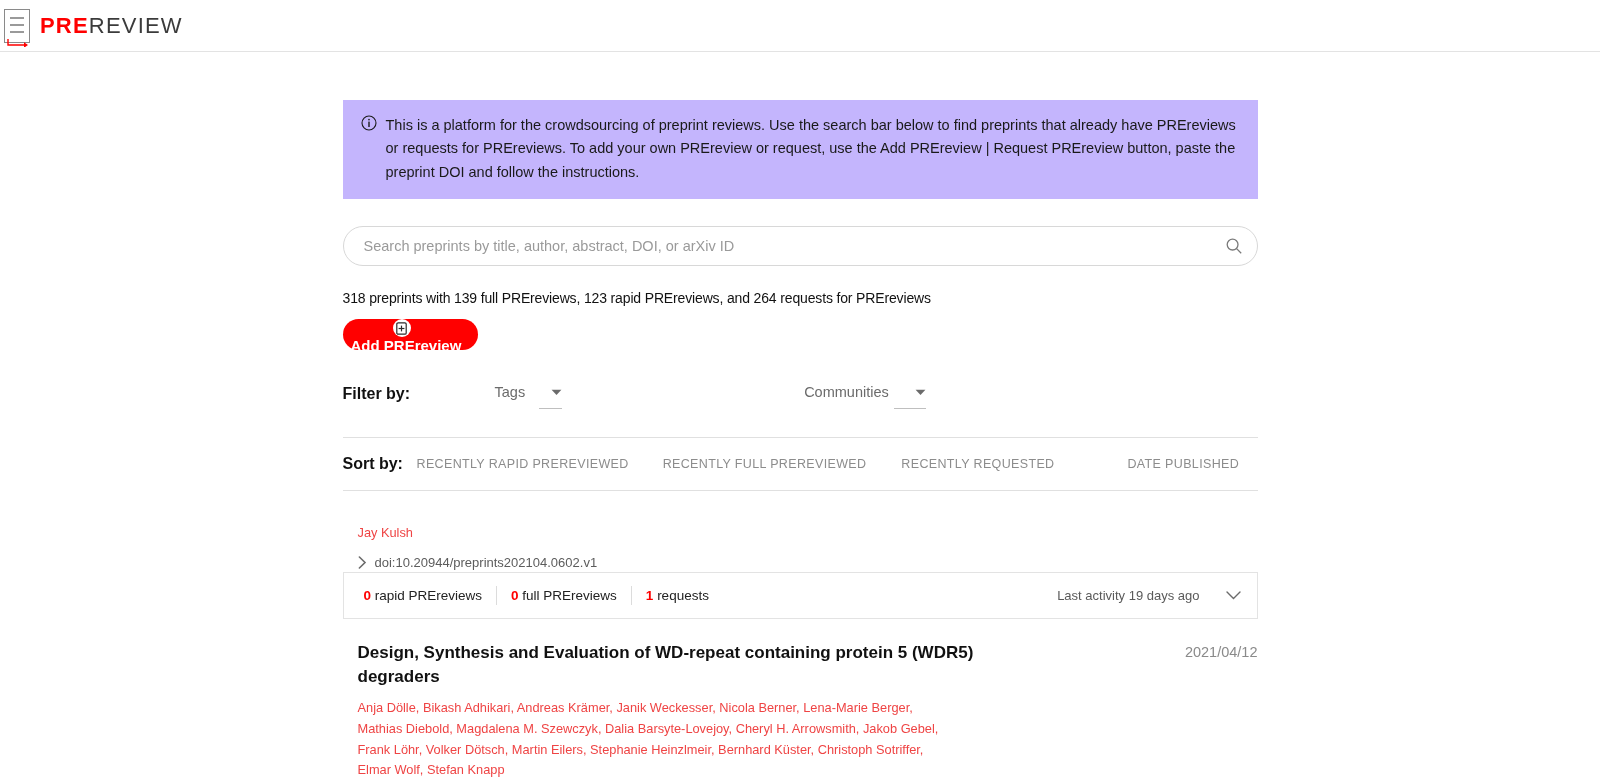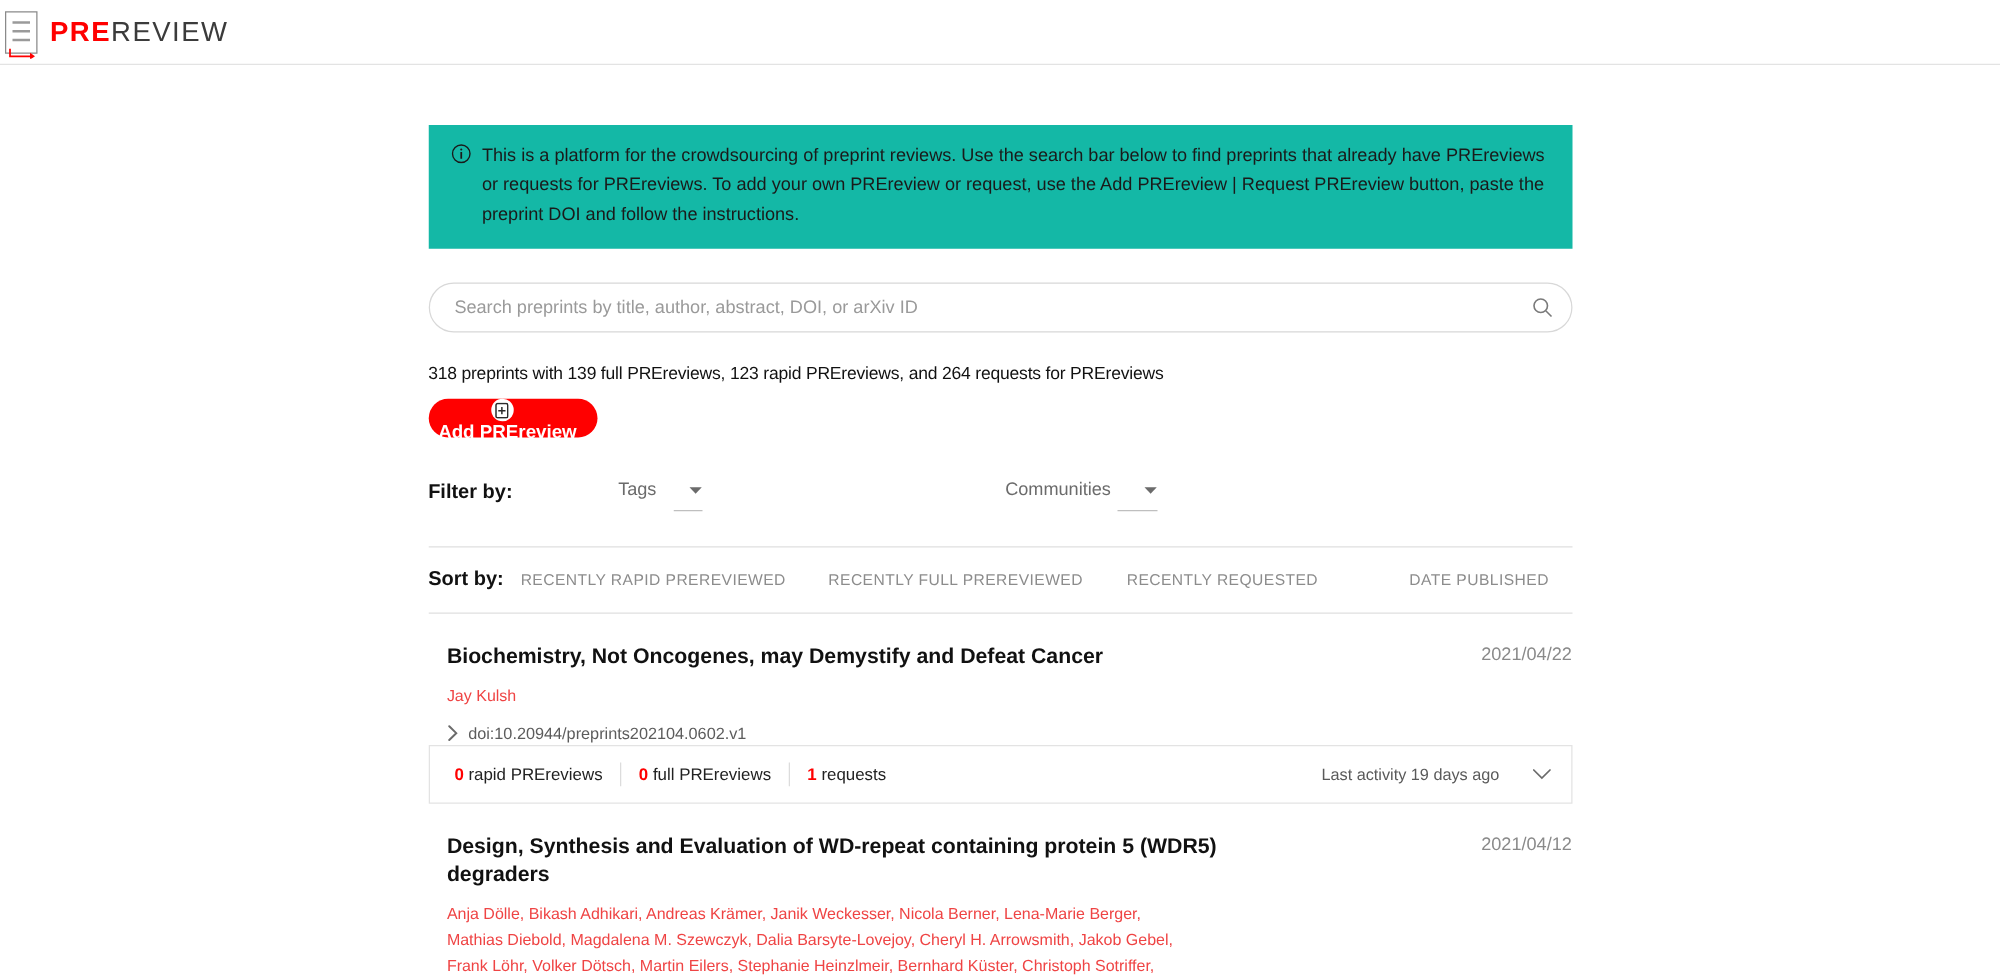--- a/index.html
+++ b/index.html
@@ -67,21 +67,21 @@
     overflow: hidden;
     flex: none;
     border: 1px solid #cfcfcf;
   }
 
   
   .content { width: 915px; margin: 0 auto; padding-top: 48px; }
 
   
   .banner {
-    background: #14b8a6;
+    background: #c4b5fd;
     color: #1a1a1a;
     padding: 14px 18px 15px 18px;
     display: flex;
     align-items: flex-start;
     gap: 9px;
     line-height: 1.62;
     font-size: 14.5px;
   }
   .info-icon { flex: none; margin-top: 1px; }
   .banner-text { max-width: 860px; }
@@ -337,24 +337,20 @@
       <div class="sort-opt so-1">RECENTLY RAPID PREREVIEWED</div>
       <div class="sort-opt so-2">RECENTLY FULL PREREVIEWED</div>
       <div class="sort-opt so-3">RECENTLY REQUESTED</div>
       <div class="sort-opt so-4">DATE PUBLISHED</div>
     </div>
 
     <div class="divider2"></div>
 
     
     <div class="entry">
-      <div class="entry-head">
-        <div class="entry-title">Biochemistry, Not Oncogenes, may Demystify and Defeat Cancer</div>
-        <div class="entry-date">2021/04/22</div>
-      </div>
       <div class="entry-authors">Jay Kulsh</div>
       <div class="entry-doi">
         <svg class="chev-right" width="9" height="13" viewBox="0 0 9 13">
           <path d="M1.4 1 L7 6.5 L1.4 12" fill="none" stroke="#6b6b6b" stroke-width="1.6" stroke-linecap="round"></path>
         </svg>
         <span>doi:10.20944/preprints202104.0602.v1</span>
       </div>
 
       <div class="activity">
         <span class="act-item"><b>0</b><span> rapid PREreviews</span></span>

